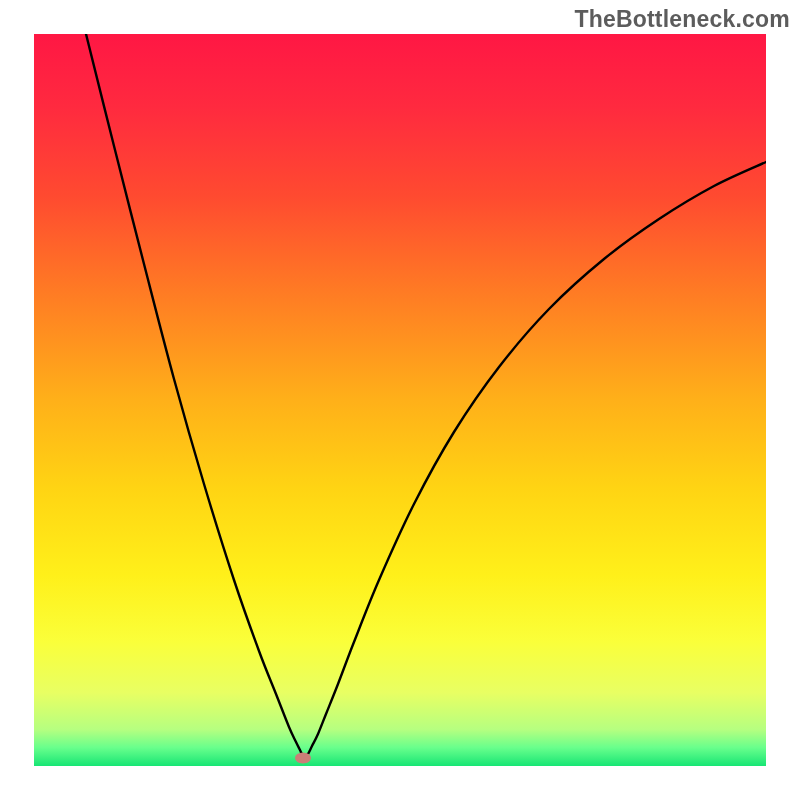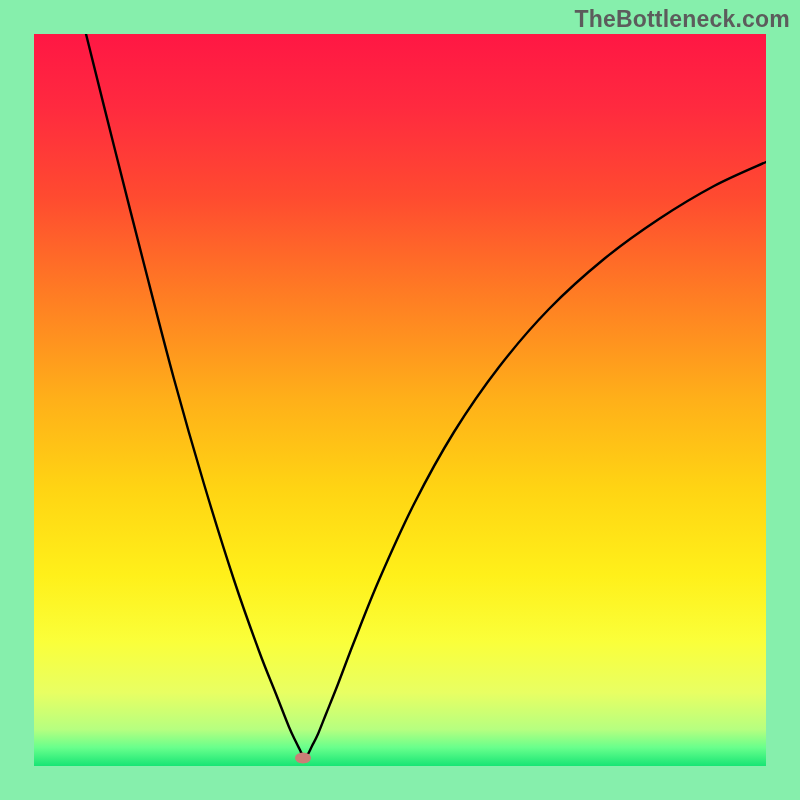--- a/index.html
+++ b/index.html
@@ -9,21 +9,21 @@
     height: 800px;
     background: #000;
     overflow: hidden;
   }
   .frame {
     position: absolute;
     left: 0;
     top: 0;
     width: 800px;
     height: 800px;
-    background: #86efac;
+    background: #ffffff;
   }
   .plot-area {
     position: absolute;
     left: 34px;
     top: 34px;
     width: 732px;
     height: 732px;
     overflow: hidden;
   }
   .gradient {

